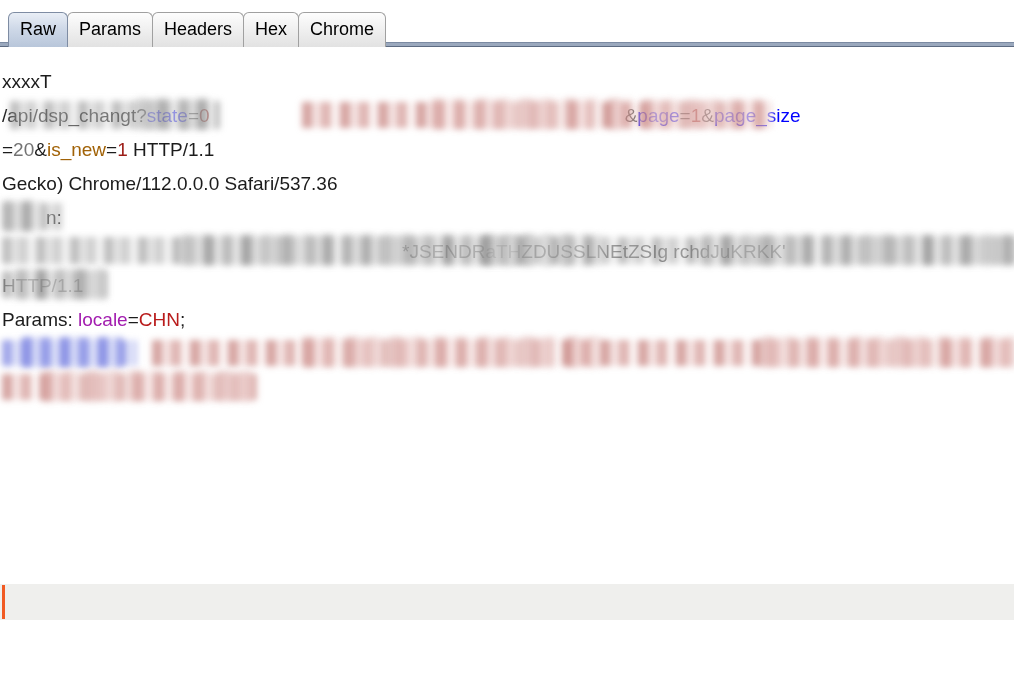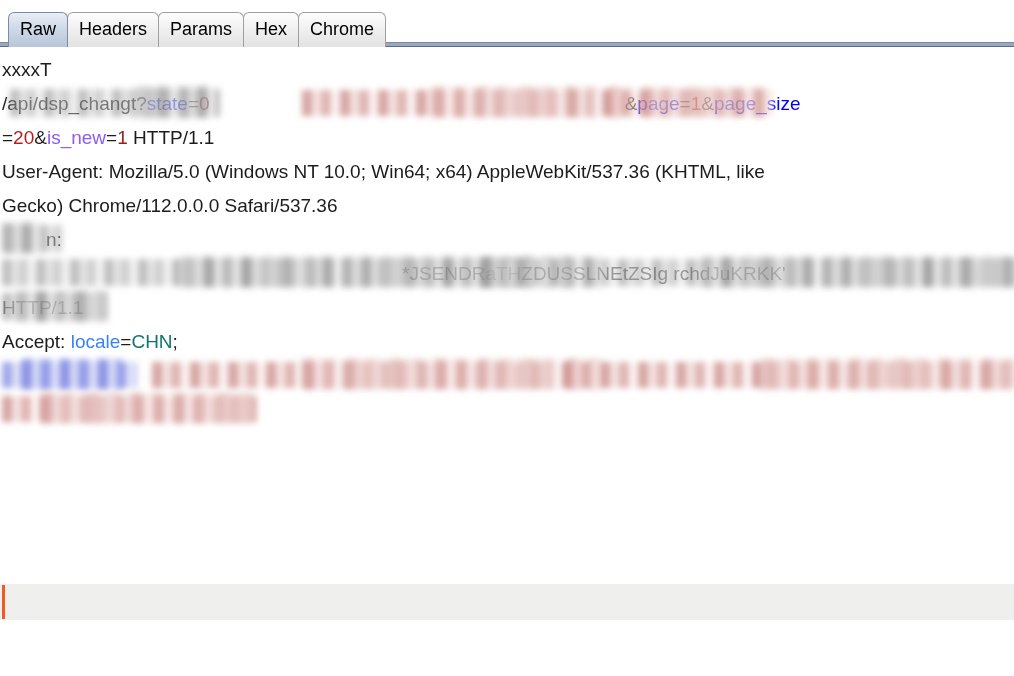--- a/index.html
+++ b/index.html
@@ -55,21 +55,21 @@
 
   
   .pane {
     position: relative;
     height: 629px;
     background: #ffffff;
     overflow: hidden;
   }
   .code {
     position: relative;
-    padding: 6px 0 0 2px;
+    padding: 18px 0 0 2px;
     font-family: "Liberation Sans", sans-serif;
     font-size: 19px;
     line-height: 34px;
     color: #1c1c1c;
     white-space: nowrap;
   }
   .ln { height: 34px; position: relative; }
   .k { color: #0000ff; }          
   .v { color: #9c1c16; }          
 
@@ -145,24 +145,24 @@
   }
 </style>
 </head>
 <body>
 
 <div class="tabstrip">
   <div class="tab selected">
     <span>Raw</span>
   </div>
   <div class="tab">
+    <span>Params</span>
+  </div>
+  <div class="tab">
     <span>Headers</span>
-  </div>
-  <div class="tab">
-    <span>Params</span>
   </div>
   <div class="tab">
     <span>Hex</span>
   </div>
   <div class="tab">
     <span>Chrome</span>
   </div>
 </div>
 
 <div class="pane">
@@ -178,27 +178,24 @@
       
       <span class="blur grey" style="left:8px;  top:2px;  width:210px; height:28px;"></span>
       <span class="blur grey2" style="left:135px;top:0px;  width:75px;  height:30px;"></span>
       <span class="blur red" style="left:300px;top:3px;  width:290px; height:26px;"></span>
       <span class="blur red-soft" style="left:430px;top:0px;  width:200px; height:30px;"></span>
       <span class="blur red" style="left:600px;top:3px;  width:170px; height:26px;"></span>
       <span class="blur red-soft" style="left:640px;top:1px;  width:130px; height:28px;"></span>
     </div>
 
     <div class="ln">
-      <span>=</span><span class="v" style="color: #b91c1c;">20</span><span>&amp;</span><span class="k" style="color: #8b5cf6;">is_new</span><span>=</span><span class="v" style="color: rgb(156, 28, 22);">1</span><span> HTTP/1.1</span>
-    </div>
-
-
-    <div class="ln">
-      <span>User-Agent</span><span>:</span><span> Mozilla/5.0 (Windows NT 10.0; Win64; x64) AppleWebKit/537.36 (KHTML, like</span>
-    </div>
+      <span>=</span><span class="v" style="color: #737373;">20</span><span>&amp;</span><span class="k" style="color: #a16207;">is_new</span><span>=</span><span class="v" style="color: rgb(156, 28, 22);">1</span><span> HTTP/1.1</span>
+    </div>
+
+
 
     <div class="ln">
       <span>Gecko) Chrome/112.0.0.0 Safari/537.36</span>
     </div>
 
     <div class="ln">
       <span style="display:inline-block;width:44px;"></span><span>n:</span>
       <span class="blur grey" style="left:2px; top:2px; width:58px; height:27px;"></span>
       <span class="blur grey2" style="left:0px; top:0px; width:40px; height:30px;"></span>
     </div>
@@ -213,22 +210,22 @@
 
     <div class="ln">
       <span style="color:#6a6a6a;">HTTP/1.1</span>
       <span class="blur grey" style="left:0px;  top:2px; width:105px; height:27px;"></span>
       <span class="blur grey2" style="left:14px; top:0px; width:90px;  height:30px;"></span>
     </div>
 
 
 
     <div class="ln">
-      <span>Accept:</span>
-      <span class="k" style="color: #3b82f6;">locale</span><span>=</span><span class="v" style="color: #0f766e;">CHN</span><span>;</span>
+      <span>Params:</span>
+      <span class="k" style="color: #a21caf;">locale</span><span>=</span><span class="v" style="color: #b91c1c;">CHN</span><span>;</span>
     </div>
 
     <div class="ln">
       <span class="blur blue" style="left:0px;   top:3px;  width:135px; height:26px;"></span>
       <span class="blur blue" style="left:20px;  top:0px;  width:100px; height:30px;"></span>
       <span class="blur red" style="left:150px; top:3px;  width:400px; height:26px;"></span>
       <span class="blur red-soft" style="left:300px; top:0px;  width:300px; height:30px;"></span>
       <span class="blur red" style="left:560px; top:3px;  width:454px; height:26px;"></span>
       <span class="blur red-soft" style="left:760px; top:0px;  width:254px; height:30px;"></span>
     </div>

